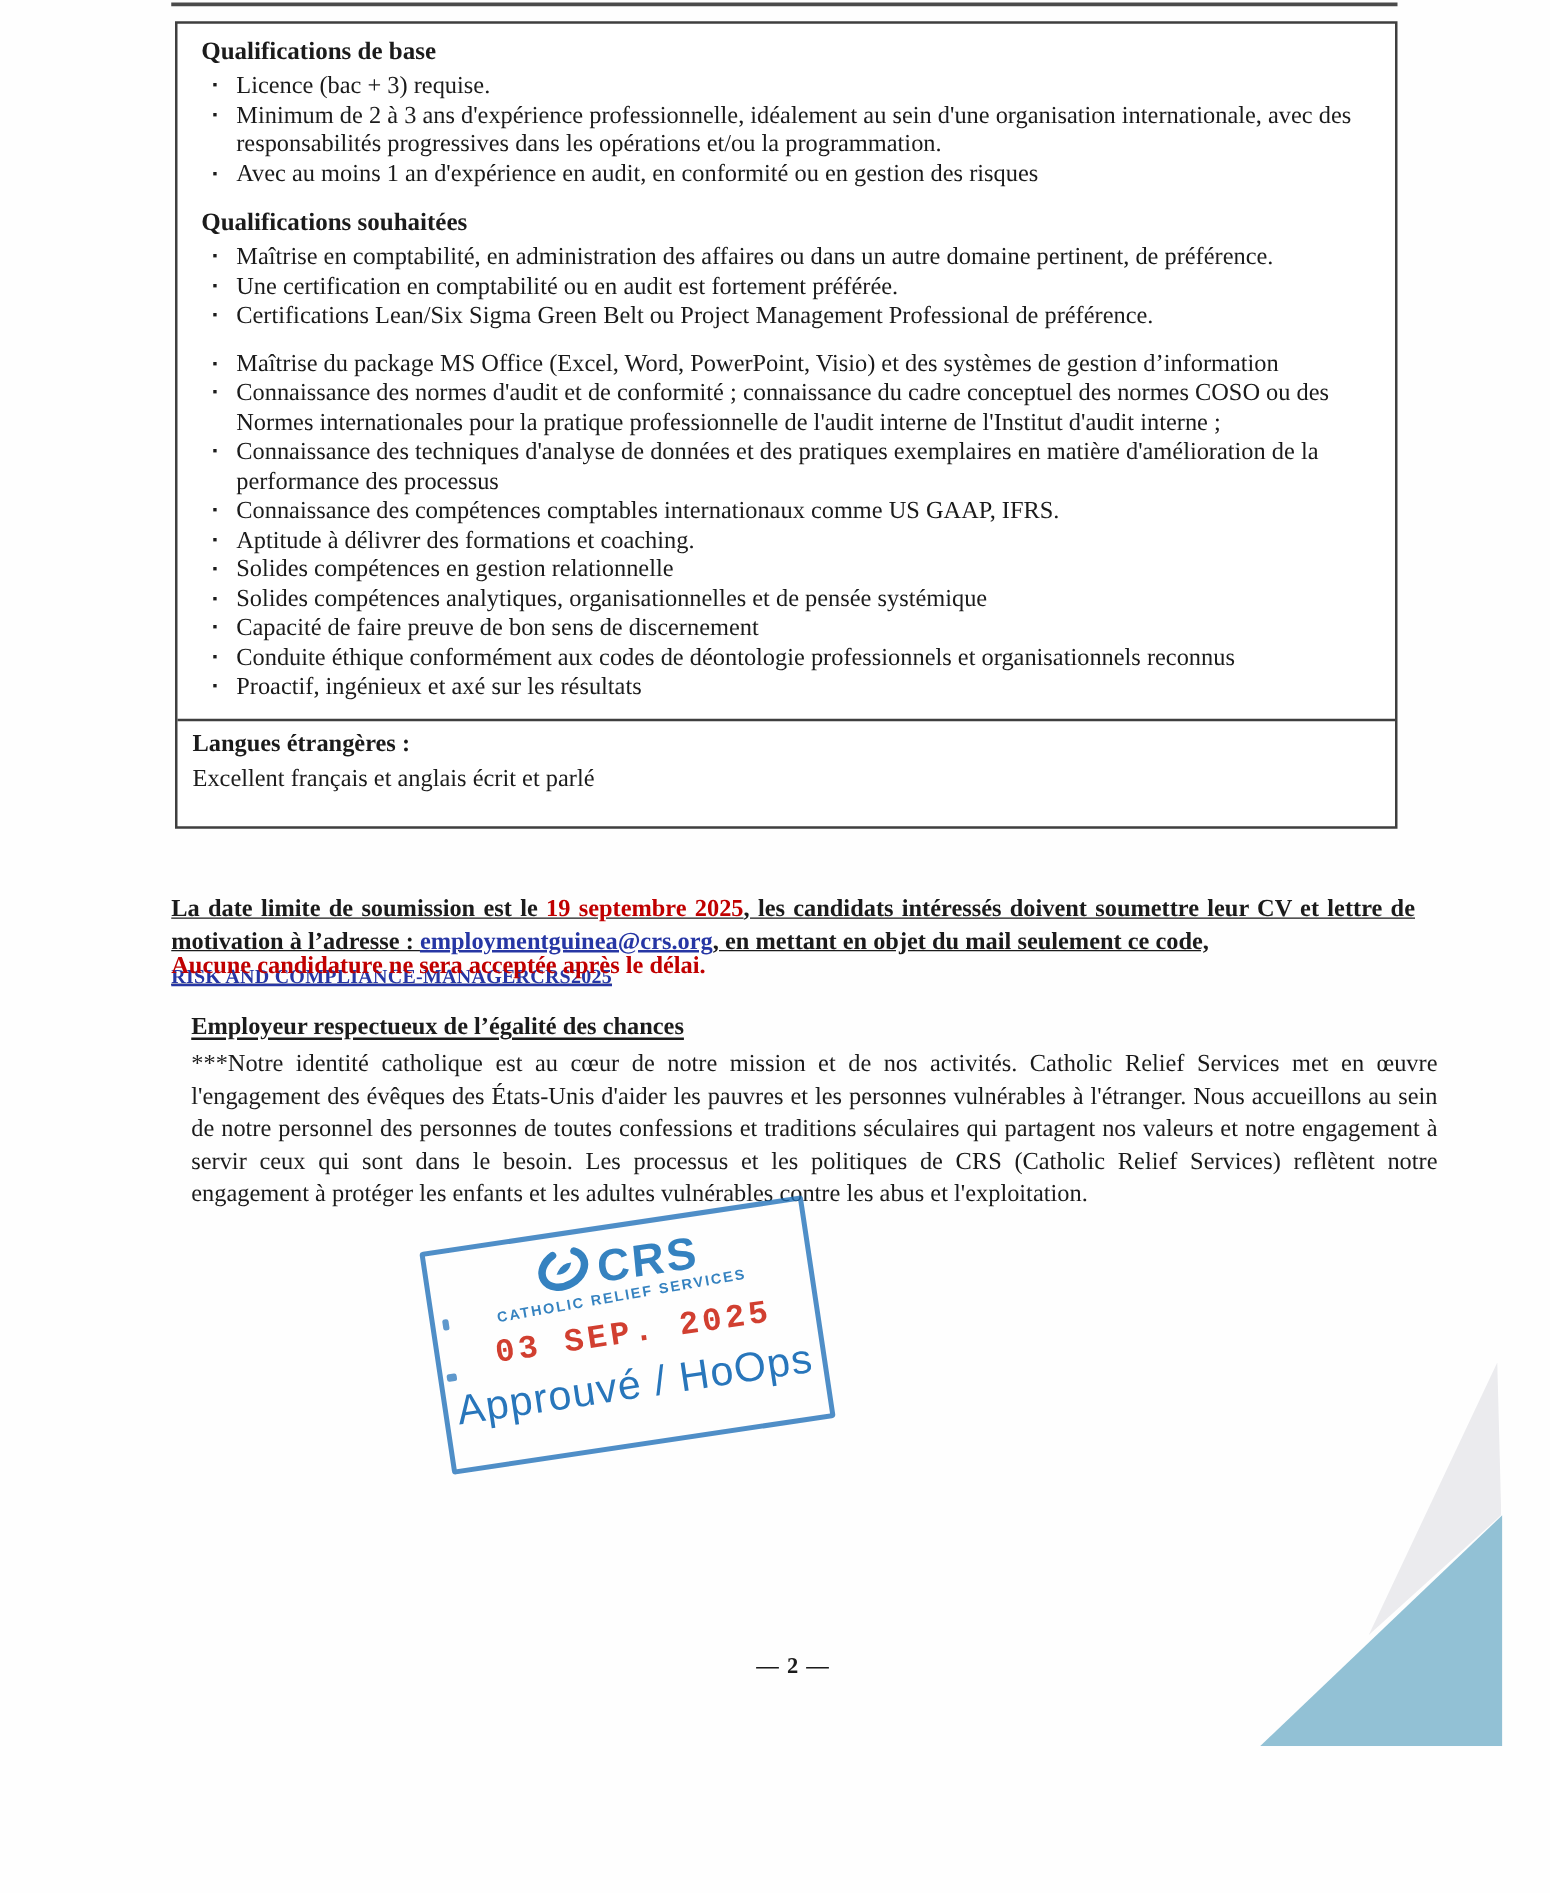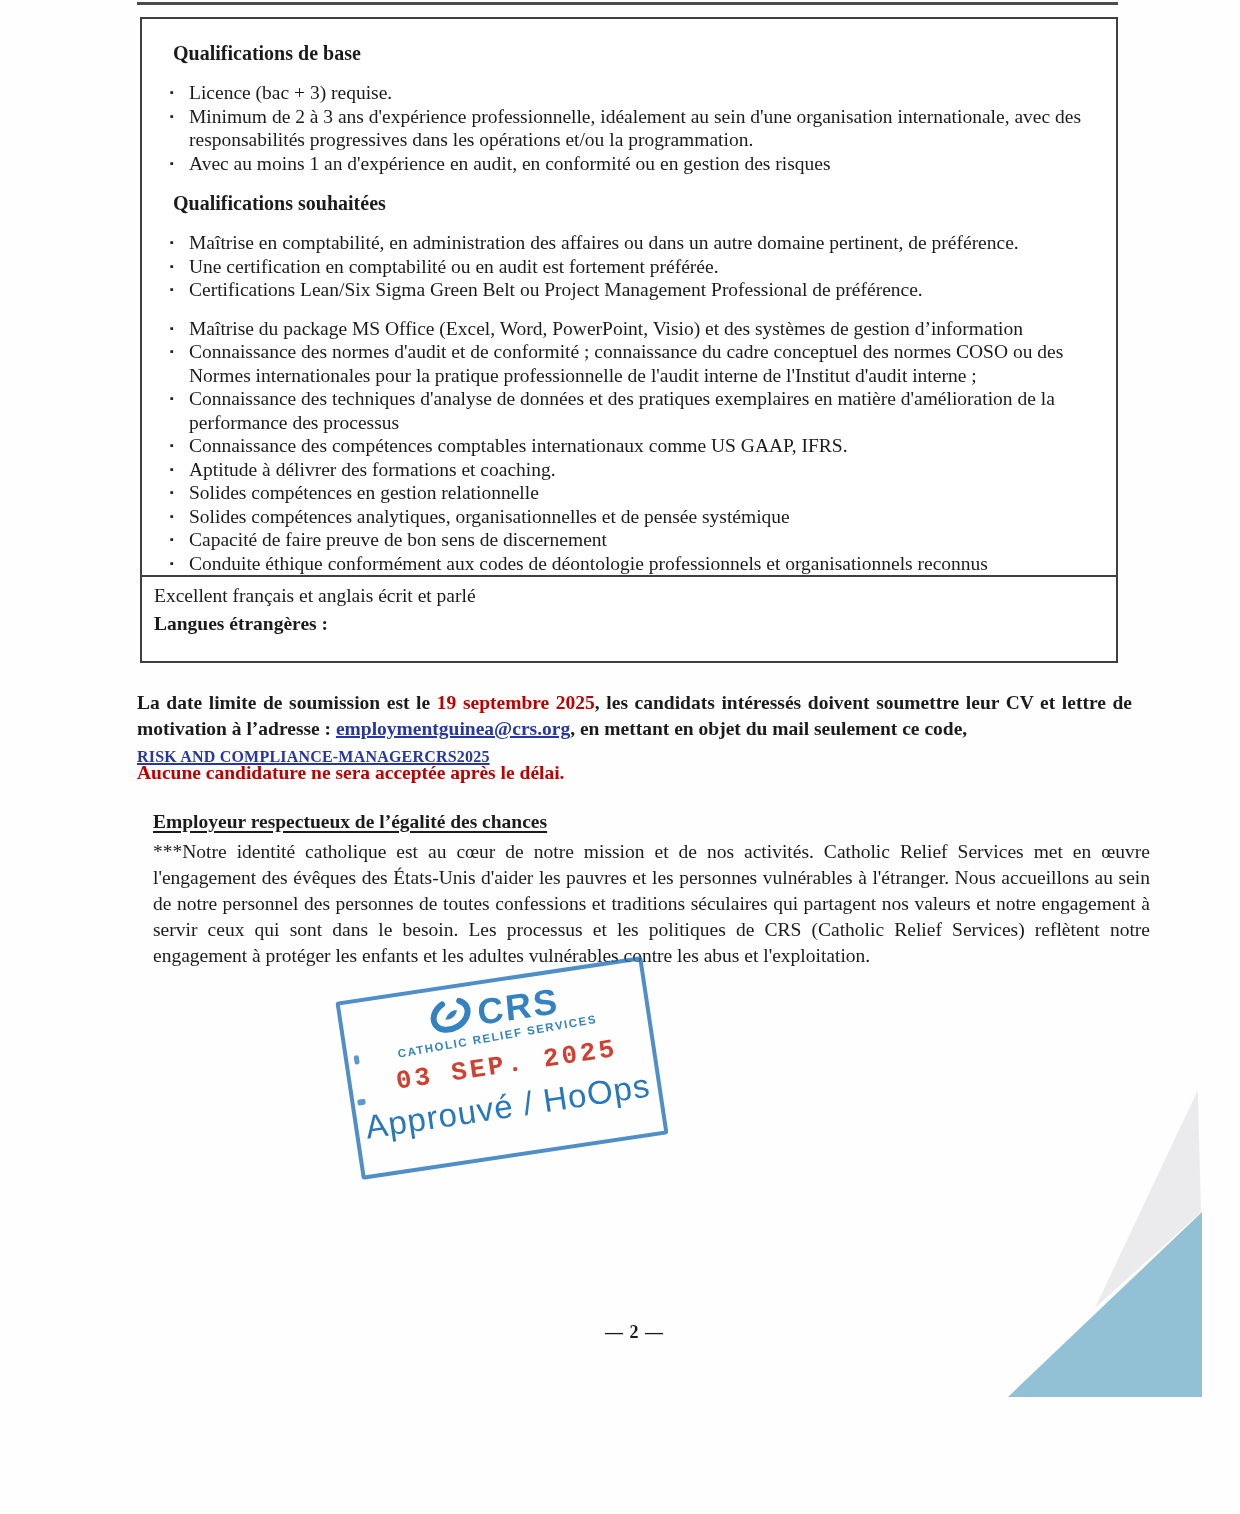--- a/index.html
+++ b/index.html
@@ -16,30 +16,30 @@
   body{font-family:"Liberation Serif", serif;color:var(--ink);}
   .page{position:relative;width:1240px;height:1514px;background:#fefefe;overflow:hidden;}
 
   
   .top-edge-line{position:absolute;left:137px;top:2px;width:981px;height:3px;background:#4a4a4a;}
 
   
   .doc-table{position:absolute;left:140px;top:17px;width:978px;box-sizing:border-box;border:2px solid var(--border);background:#fff;}
   .table-main{box-sizing:border-box;height:556px;overflow:hidden;padding:6px 10px 0 15px;font-size:19.5px;line-height:23.5px;}
   .qual-section + .qual-section{margin-top:15px;}
-  .sec-title{margin:16px;font-size:20px;font-weight:bold;line-height:24px;}
+  .sec-title{margin:4px;font-size:20px;font-weight:bold;line-height:24px;}
   .sec-list{margin:0;padding:0;list-style:none;}
   .bullet-item{display:flex;align-items:flex-start;}
   .sq{flex:0 0 32px;box-sizing:border-box;padding-left:13px;font-size:11px;line-height:23.5px;}
   .bullet-text{flex:1;padding-right:4px;}
   .table-langs{box-sizing:border-box;border-top:2px solid var(--border);height:86px;padding:5px 10px 0 12px;font-size:19.5px;line-height:27.5px;}
   .lang-title,.travel-label{font-weight:bold;}
 
   
-  .submission{position:absolute;left:137px;top:670px;width:995px;font-weight:bold;font-size:19.5px;line-height:26.5px;text-align:justify;}
+  .submission{position:absolute;left:137px;top:695px;width:995px;font-weight:bold;font-size:19.5px;line-height:26.5px;text-align:justify;text-decoration:underline;}
   .deadline-date{color:var(--alert-red);}
   .doc-link{color:var(--link-blue);text-decoration:underline;text-decoration-thickness:2px;cursor:pointer;}
   .code-link{font-size:16px;letter-spacing:0.2px;margin-top:31px;}
   .submission-warning{position:absolute;left:137px;top:762px;width:995px;color:var(--alert-red);font-weight:bold;font-size:19.5px;}
 
   
   .eeo-heading{position:absolute;left:137px;top:795px;margin:16px;font-size:19.5px;font-weight:bold;text-decoration:underline;text-decoration-thickness:2px;text-underline-offset:3px;}
   .eeo-body{position:absolute;left:137px;top:823px;width:997px;margin:16px;font-size:19.5px;line-height:26px;text-align:justify;}
 
   
@@ -149,24 +149,24 @@
             </li>
             <li class="bullet-item">
               <span class="sq">▪</span>
               <span class="bullet-text">Proactif, ingénieux et axé sur les résultats</span>
             </li>
           </ul>
         </section>
       </div>
     <div class="table-langs">
       <div>
-        <span>Excellent français et anglais écrit et parlé</span>
+        <span class="lang-title">Langues étrangères :</span>
       </div>
       <div>
-        <span class="lang-title">Langues étrangères :</span>
+        <span>Excellent français et anglais écrit et parlé</span>
       </div>
     </div>
   </div>
 
   <p class="submission"><span>La date limite de soumission est le </span><span class="deadline-date">19 septembre 2025</span><span>, les candidats intéressés doivent soumettre leur CV et lettre de motivation à l’adresse : </span><a class="doc-link">employmentguinea@crs.org</a><span>, en mettant en objet du mail seulement ce code,</span><br><a class="doc-link code-link">RISK AND COMPLIANCE-MANAGERCRS2025</a></p>
 
   <div class="submission-warning">Aucune candidature ne sera acceptée après le délai.</div>
 
   <h2 class="eeo-heading">Employeur respectueux de l’égalité des chances</h2>
   <p class="eeo-body">***Notre identité catholique est au cœur de notre mission et de nos activités. Catholic Relief Services met en œuvre l'engagement des évêques des États-Unis d'aider les pauvres et les personnes vulnérables à l'étranger. Nous accueillons au sein de notre personnel des personnes de toutes confessions et traditions séculaires qui partagent nos valeurs et notre engagement à servir ceux qui sont dans le besoin. Les processus et les politiques de CRS (Catholic Relief Services) reflètent notre engagement à protéger les enfants et les adultes vulnérables contre les abus et l'exploitation.</p>

